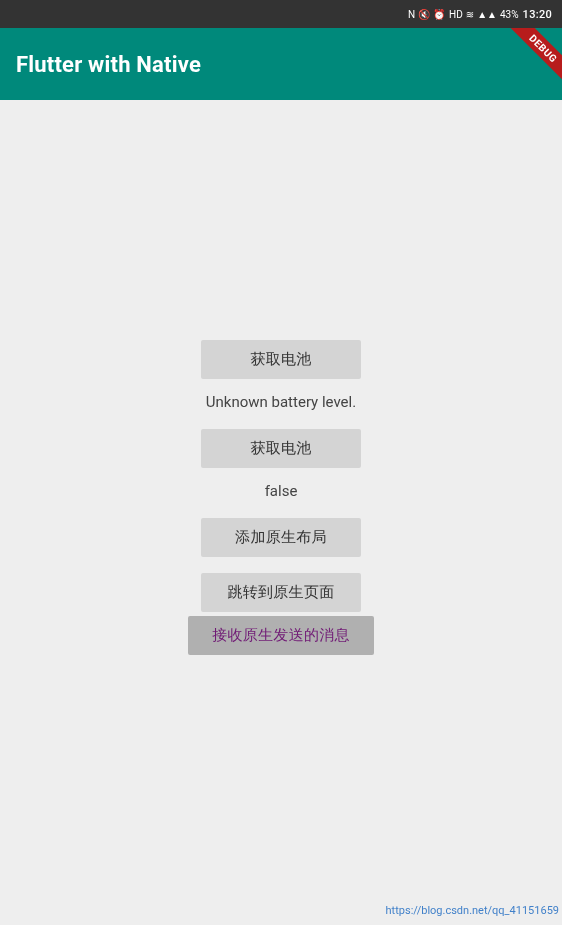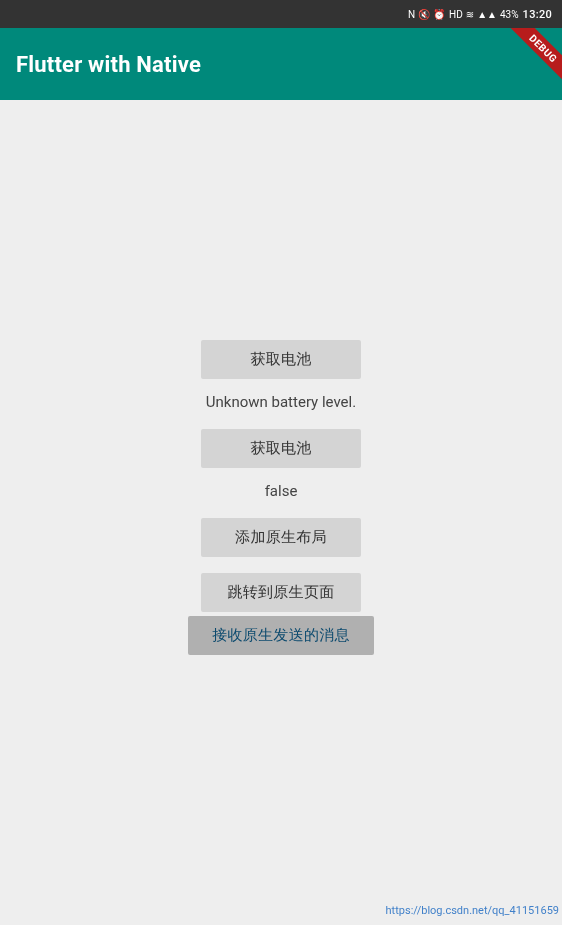--- a/index.html
+++ b/index.html
@@ -115,21 +115,21 @@
       font-size: 15px;
       color: #333;
       cursor: pointer;
       text-align: center;
       letter-spacing: 0.3px;
       margin-bottom: 2px;
     }
 
     .action-btn.darker {
       background: #b0b0b0;
-      color: #0c4a6e;
+      color: #701a75;
     }
 
     .status-text {
       font-size: 15px;
       color: #444;
       margin: 8px 0 14px 0;
       text-align: right;
     }
 
     

